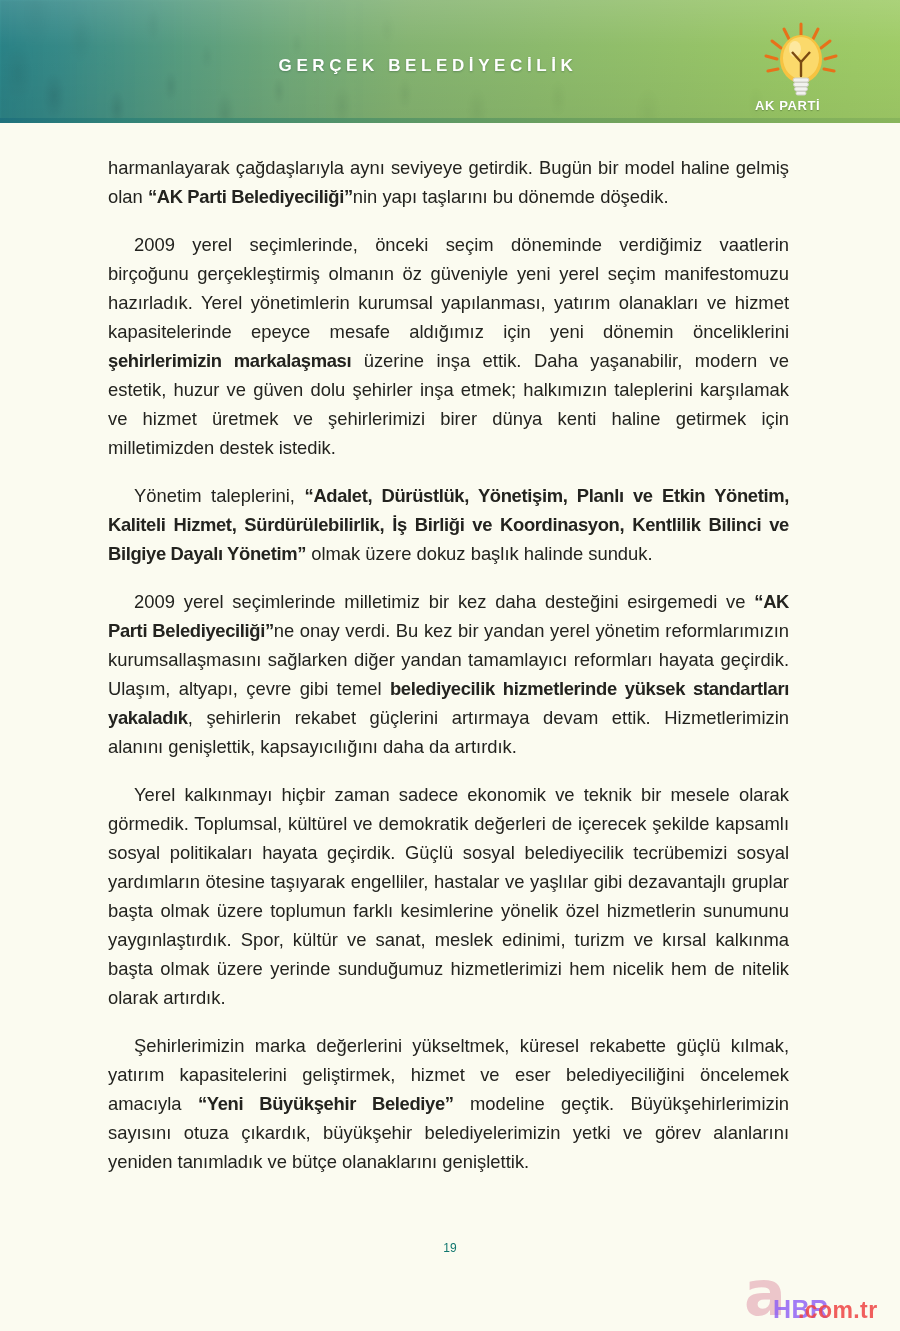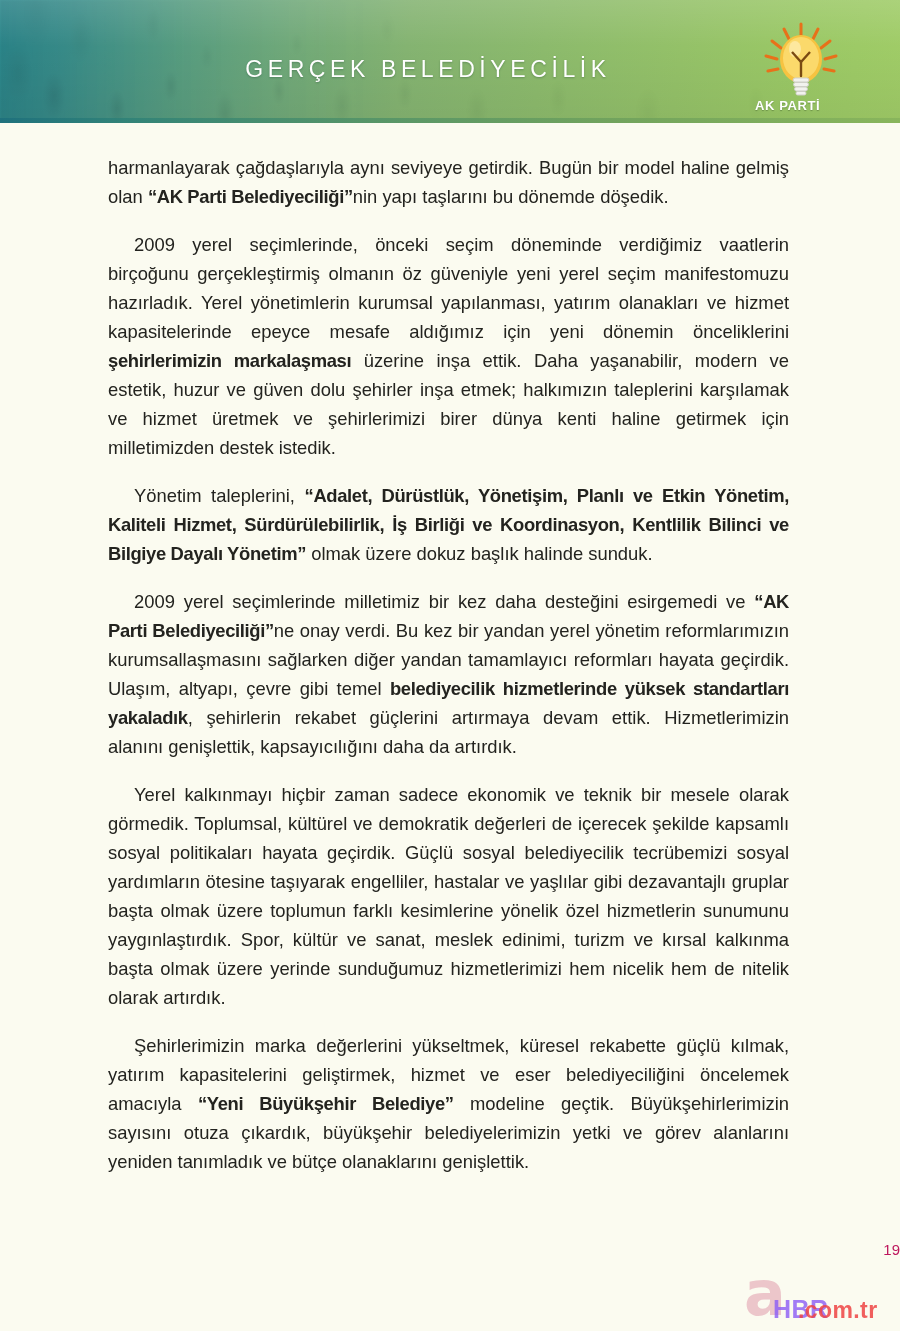--- a/index.html
+++ b/index.html
@@ -82,22 +82,22 @@
     opacity: .85;
   }
 
   .banner-title {
     position: absolute;
     left: 0;
     top: 56px;
     width: 856px;
     text-align: center;
     color: #ffffff;
-    font-size: 23px;
-    font-weight: normal;
+    font-size: 17px;
+    font-weight: bold;
     letter-spacing: 4.6px;
     text-shadow: 0 1px 2px rgba(30,70,50,.35);
     white-space: nowrap;
   }
 
   
   .logo {
     position: absolute;
     left: 755px;
     top: 22px;
@@ -138,23 +138,23 @@
   .para.indent { text-indent: 26px; }
   .para b { font-weight: bold; }
   .para .tight { letter-spacing: -.35px; }
 
   
   .page-number {
     position: absolute;
     left: 0;
     top: 1241px;
     width: 900px;
-    text-align: right;
-    font-size: 15px;
-    color: #be185d;
+    text-align: center;
+    font-size: 12px;
+    color: #0f766e;
   }
 
   
   .watermark {
     position: absolute;
     right: 8px;
     bottom: 4px;
     width: 170px;
     height: 62px;
     pointer-events: none;

